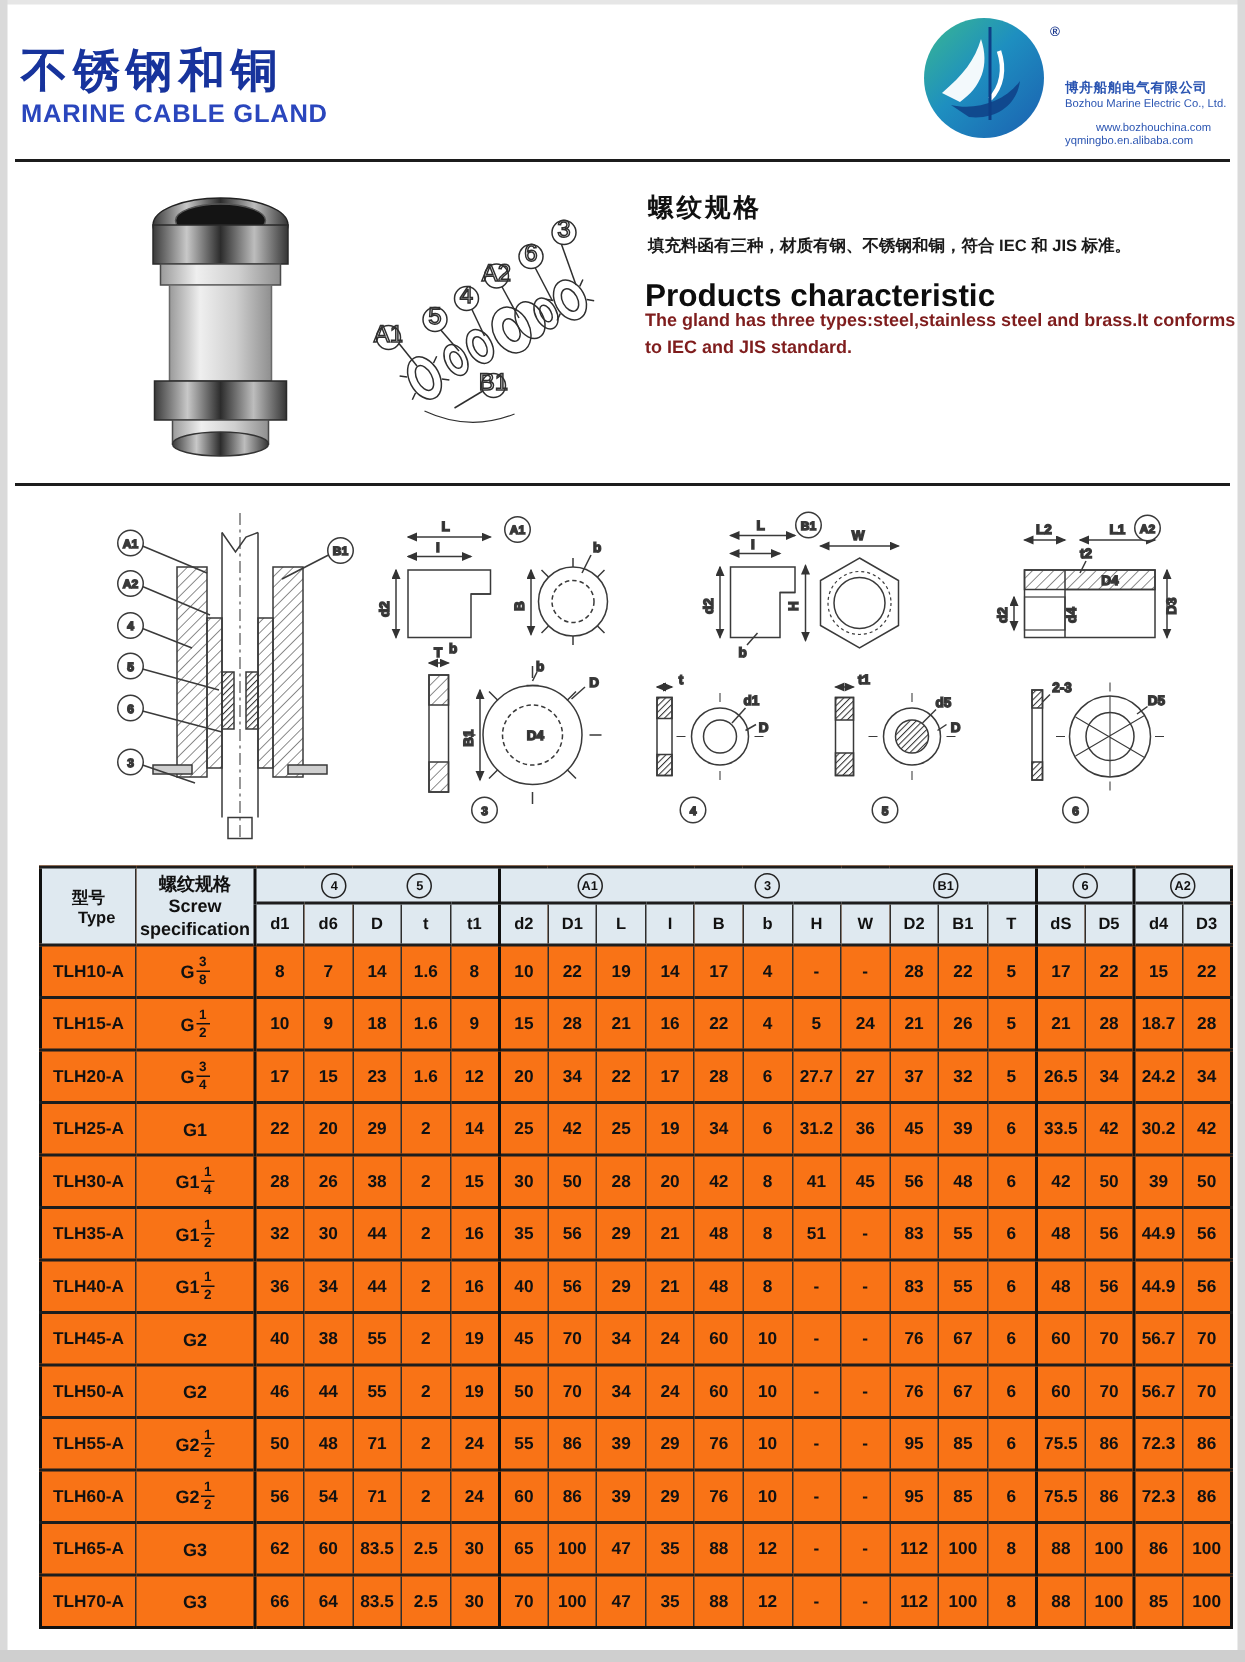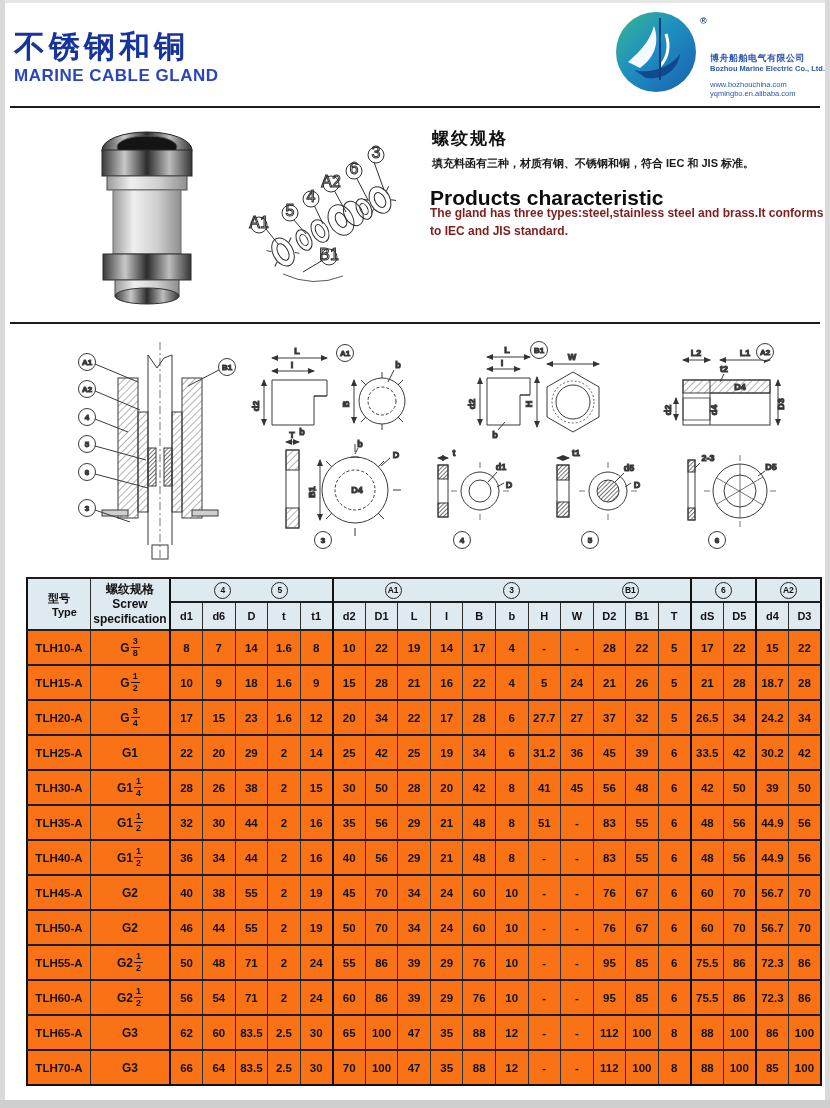--- a/index.html
+++ b/index.html
@@ -11,22 +11,22 @@
   .edge.b{left:0;bottom:0;width:100%;height:8px;background:#cfcfcf;}
   .edge.t{left:0;top:0;width:100%;height:3px;background:#e6e6e6;}
 
   
   .title-cn{position:absolute;left:14px;top:26px;font-size:31px;font-weight:bold;color:#17339c;letter-spacing:4px;}
   .title-en{position:absolute;left:14px;top:66px;font-size:17px;font-weight:bold;color:#2a46bd;letter-spacing:.5px;}
   .logo{position:absolute;left:614px;top:10px;width:84px;height:84px;}
   .regmark{position:absolute;left:700px;top:16px;font-size:9px;color:#1d3a8f;font-weight:bold;}
   .company{position:absolute;left:710px;top:34px;width:118px;color:#2b55b2;line-height:1.25;margin-top:19px;}
   .company .cn{font-size:9px;font-weight:bold;letter-spacing:.5px;white-space:nowrap;}
-  .company .en{font-size:7.5px;font-weight:bold;white-space:nowrap;}
-  .company .web{font-size:7.5px;margin-top:6px;white-space:nowrap;}
+  .company .en{font-size:7.5px;font-weight:normal;white-space:nowrap;}
+  .company .web{font-size:7.5px;margin-top:6px;white-space:nowrap;text-align:center;}
   .company .web2{font-size:7.5px;white-space:nowrap;}
   .hr{position:absolute;left:10px;right:10px;height:2px;background:#1c1c1c;}
   .hr1{top:106px;}
   .hr2{top:322px;}
 
   
   .photo{position:absolute;left:85px;top:124px;width:125px;height:185px;}
   .exploded{position:absolute;left:228px;top:124px;width:205px;height:185px;}
   .feat-cn-h{position:absolute;left:432px;top:127px;font-size:17px;font-weight:bold;color:#101010;letter-spacing:2px;}
   .feat-cn-b{position:absolute;left:432px;top:156px;font-size:11px;font-weight:bold;color:#1a1a1a;width:392px;}

